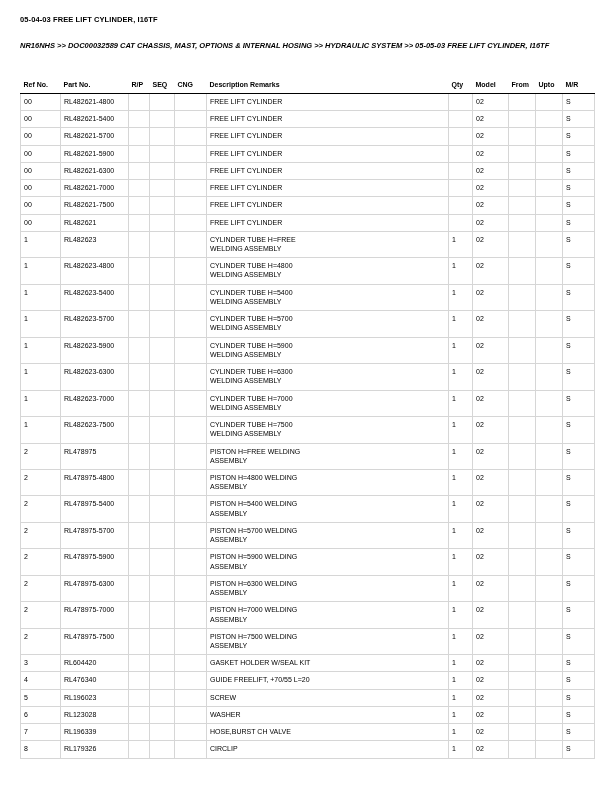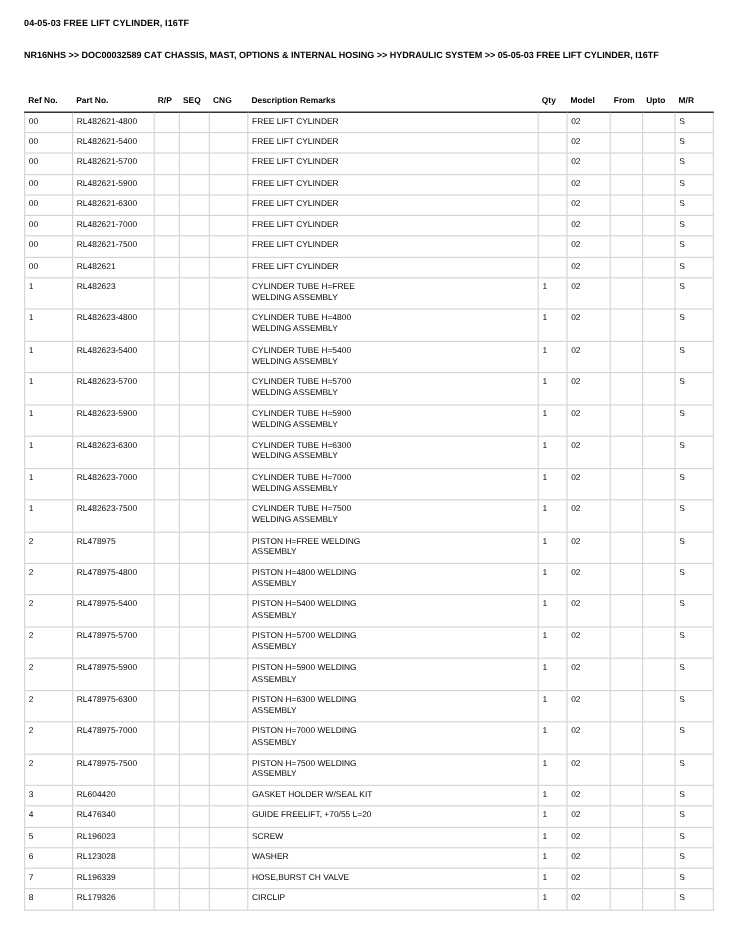--- a/index.html
+++ b/index.html
@@ -21,20 +21,21 @@
     font-size: 7.5px;
     font-weight: 700;
     letter-spacing: 0.1px;
   }
   .breadcrumb {
     margin-top: 17px;
     font-size: 7.5px;
     font-weight: 700;
     line-height: 1.45;
     max-width: 566px;
+    font-style: italic;
   }
   table.parts-table {
     margin-top: 25px;
     border-collapse: collapse;
     table-layout: fixed;
     width: 574px;
   }
   table.parts-table thead th {
     font-size: 7px;
     font-weight: 700;
@@ -56,21 +57,21 @@
     line-height: 1.32;
     overflow: hidden;
   }
   table.parts-table tbody tr:first-child td { border-top: none; }
 </style>
 </head>
 <body>
 
 <div class="page">
 
-  <div class="doc-title">04-05-03 FREE LIFT CYLINDER, I16TF</div>
+  <div class="doc-title">05-04-03 FREE LIFT CYLINDER, I16TF</div>
 
   <div class="breadcrumb">NR16NHS &gt;&gt; DOC00032589 CAT CHASSIS, MAST, OPTIONS &amp; INTERNAL HOSING &gt;&gt; HYDRAULIC SYSTEM &gt;&gt; 05-05-03 FREE LIFT CYLINDER, I16TF</div>
 
   <table class="parts-table">
     <colgroup>
         <col style="width: 40px;">
         <col style="width: 68px;">
         <col style="width: 21px;">
         <col style="width: 25px;">
         <col style="width: 32px;">

